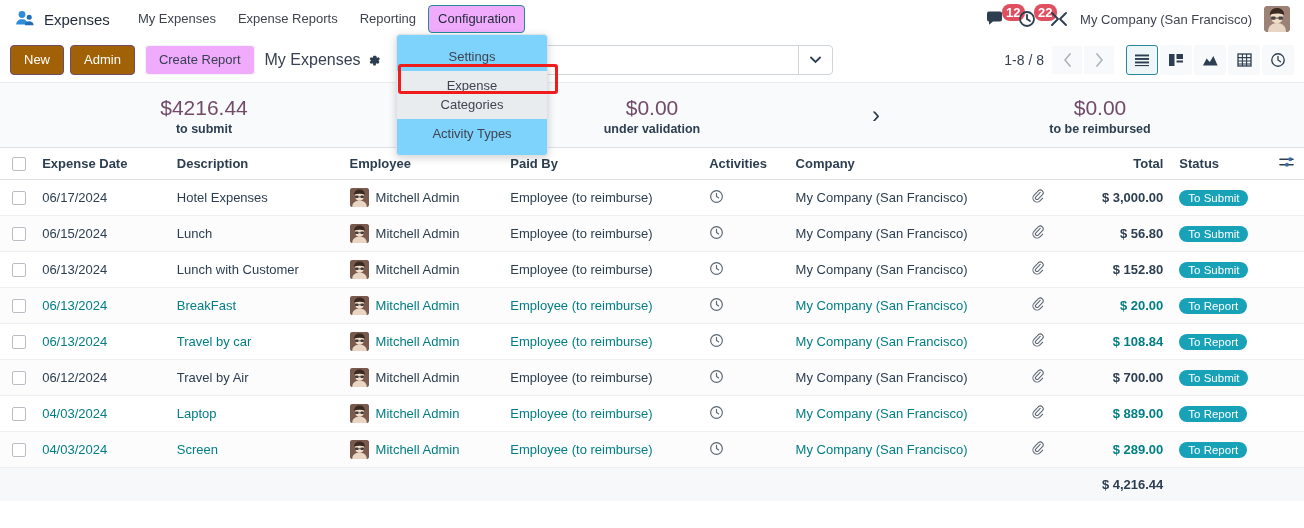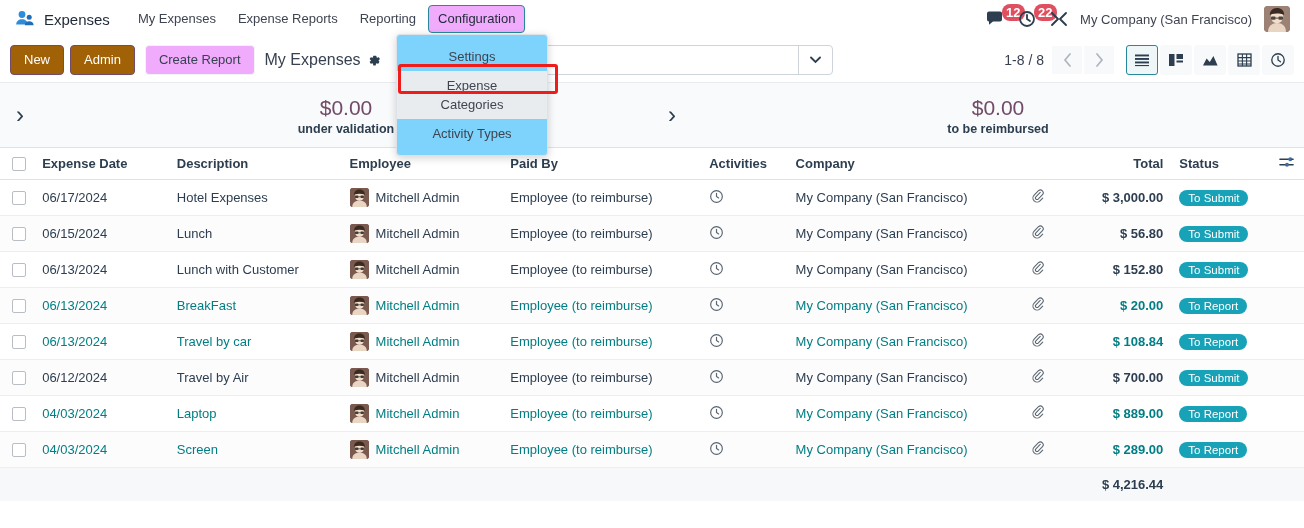--- a/index.html
+++ b/index.html
@@ -311,20 +311,24 @@
           <svg width="16" height="16" viewBox="0 0 18 18">
             <circle cx="9" cy="9" r="7" fill="none" stroke="#2c3e50" stroke-width="1.5"></circle>
             <path d="M9 5v4l2.8 2" fill="none" stroke="#2c3e50" stroke-width="1.5" stroke-linecap="round"></path>
           </svg>
         </div>
       </div>
     </div>
   </div>
 
   <div class="summary-row">
+    <div class="summary-cell">
+      <div class="summary-amount">$4216.44</div>
+      <div class="summary-label">to submit</div>
+    </div>
     <div class="summary-arrow">›</div>
     <div class="summary-cell">
       <div class="summary-amount">$0.00</div>
       <div class="summary-label">under validation</div>
     </div>
     <div class="summary-arrow">›</div>
     <div class="summary-cell">
       <div class="summary-amount">$0.00</div>
       <div class="summary-label">to be reimbursed</div>
     </div>

